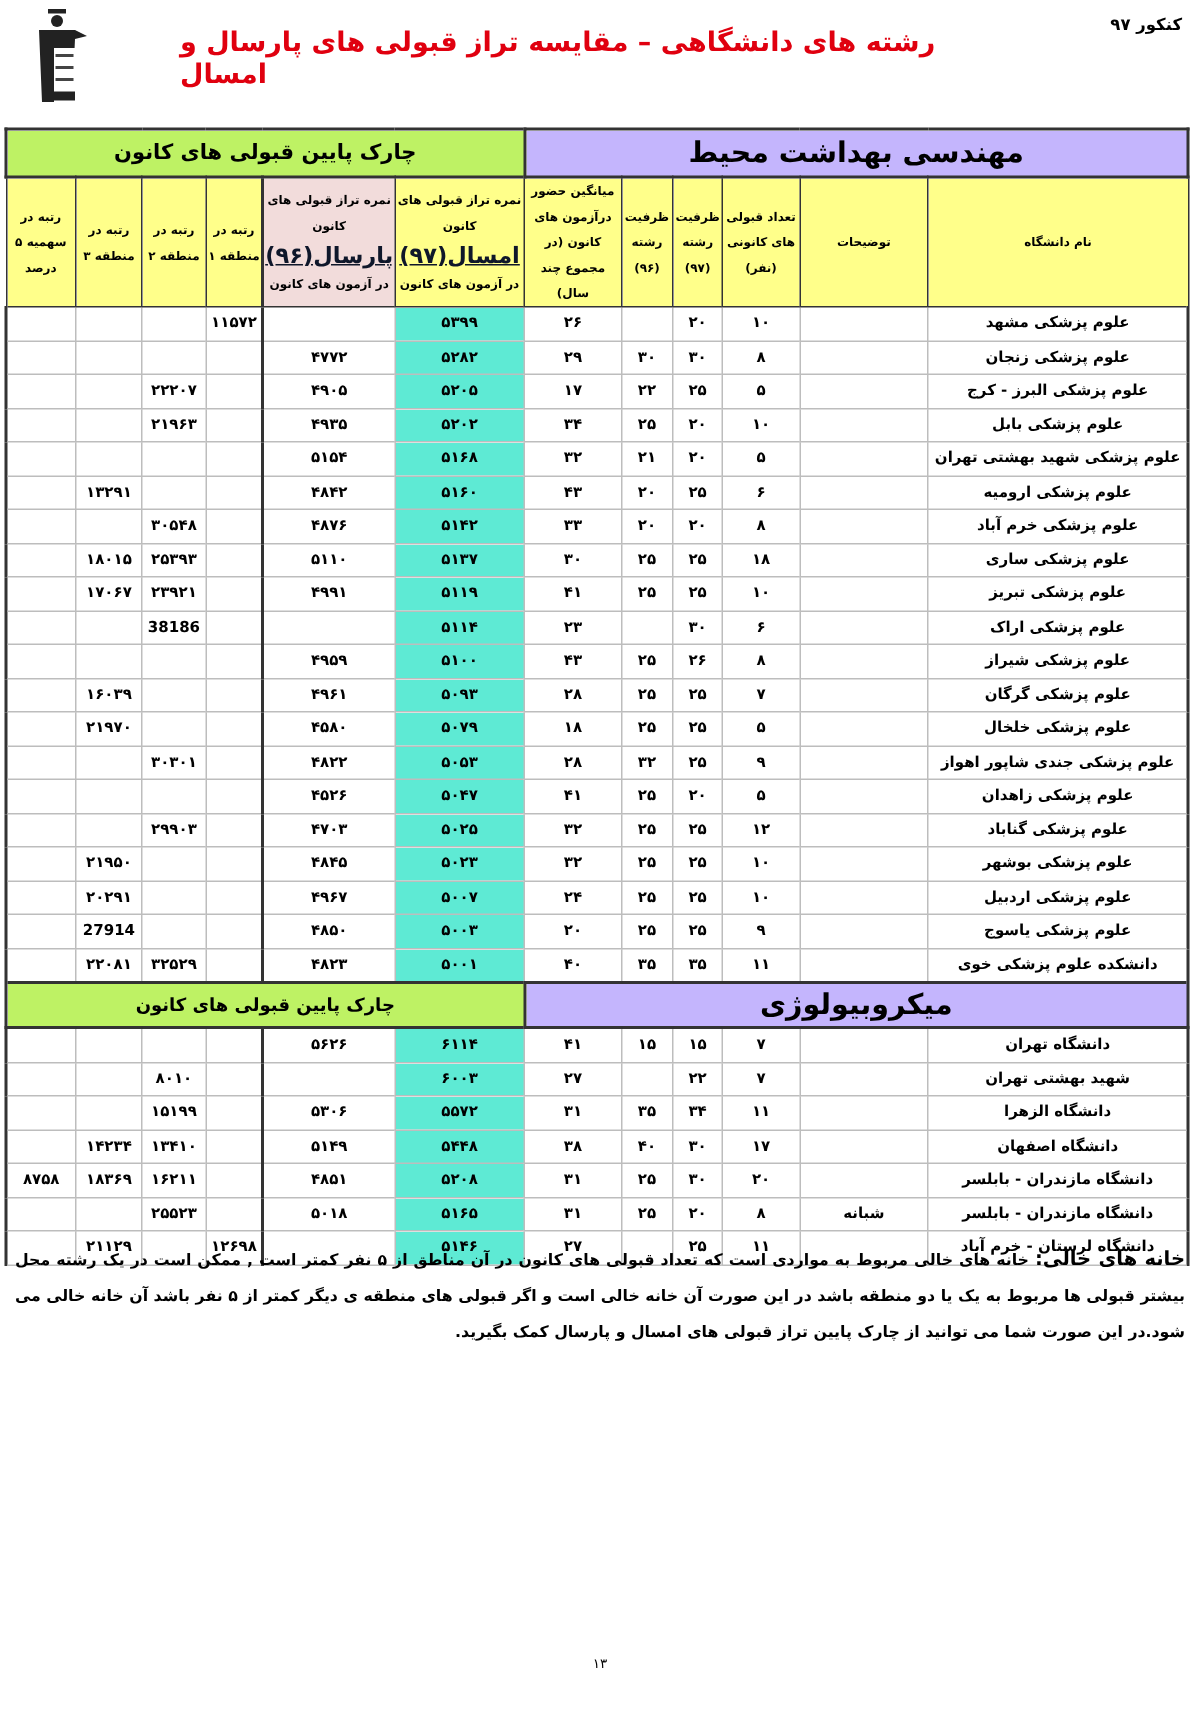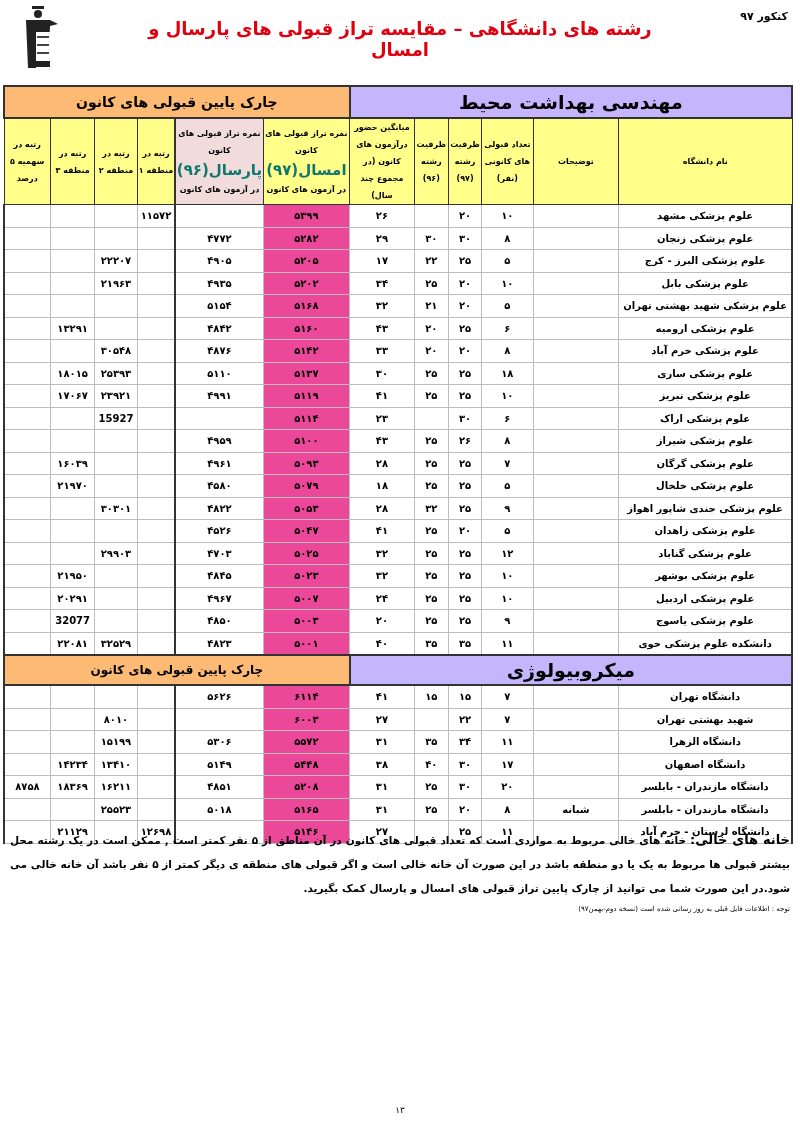--- a/index.html
+++ b/index.html
@@ -1,29 +1,29 @@
 <!DOCTYPE html>
 <html><head>
 <meta charset="utf-8">
 <style>
   html, body { margin:0; padding:0; background:#fff; }
   body { width:800px; height:1139px; position:relative; font-family:"DejaVu Sans", sans-serif; color:#000; overflow:hidden; }
   .konkur { position:absolute; right:12px; top:10px; font-size:11px; font-weight:bold; direction:rtl; }
   .logo { position:absolute; left:22px; top:6px; width:38px; height:62px; }
-  .main-title { position:absolute; left:120px; width:560px; top:18px; text-align:center; color:#e0000f; font-size:18px; font-weight:bold; direction:rtl; }
+  .main-title { position:absolute; left:120px; width:560px; top:18px; text-align:left; color:#e0000f; font-size:18px; font-weight:bold; direction:rtl; }
   table.grid { position:absolute; left:3px; top:85px; width:790px; border-collapse:collapse; direction:rtl; table-layout:fixed; }
   table.grid td { border:1px solid #bdbdbd; text-align:center; font-size:10px; font-weight:bold; height:21.5px; padding:0; white-space:nowrap; overflow:hidden; }
   .sec-head-blue { background:#c4b5fd; font-size:19px !important; height:30px !important; border:2px solid #333 !important; }
-  .sec-head-yellow { background:#fdba74; font-size:14px !important; border:2px solid #333 !important; }
+  .sec-head-yellow { background:#bef264; font-size:14px !important; border:2px solid #333 !important; }
   .sec-head-blue.small, .sec-head-yellow.small { height:28px !important; }
   .sec-head-yellow.small { font-size:12px !important; }
   .col-head { background:#ffff8a; font-size:8px !important; height:70px !important; white-space:normal !important; line-height:17px; border:1px solid #333 !important; }
   .col-head.pink { background:#f2dcdb; }
-  .col-head .big { color:#0f766e; font-size:15px; display:block; line-height:22px; }
-  .gray { background:#ec4899; }
+  .col-head .big { color:#0f172a; font-size:15px; display:block; line-height:22px;text-decoration:underline; }
+  .gray { background:#5eead4; }
   .name { font-weight:bold; font-size:10px; }
   .thick-left { border-left:2px solid #333 !important; }
   .thick-right { border-right:2px solid #333 !important; }
   .thick-bottom td { border-bottom:2px solid #333; }
   .notes { position:absolute; right:10px; left:10px; top:828px; direction:rtl; font-size:10.5px; font-weight:bold; line-height:24px; text-align:justify; }
   .notes .lbl { font-size:13px;margin-top:20px; }
   .small-note { font-size:7px; font-weight:normal; line-height:14px; display:block; margin-top:2px; }
   .page-num { position:absolute; left:0; right:0; top:1105px; text-align:center; font-size:9px; }
 </style>
 </head>
@@ -209,21 +209,21 @@
       <tr>
         <td class="name thick-right">علوم پزشکی اراک</td>
         <td></td>
         <td>۶</td>
         <td>۳۰</td>
         <td></td>
         <td>۲۳</td>
         <td class="gray">۵۱۱۴</td>
         <td class="thick-left"></td>
         <td></td>
-        <td>15927</td>
+        <td>38186</td>
         <td></td>
         <td class="thick-left"></td>
       </tr>
       <tr>
         <td class="name thick-right">علوم پزشکی شیراز</td>
         <td></td>
         <td>۸</td>
         <td>۲۶</td>
         <td>۲۵</td>
         <td>۴۳</td>
@@ -336,21 +336,21 @@
         <td class="name thick-right">علوم پزشکی یاسوج</td>
         <td></td>
         <td>۹</td>
         <td>۲۵</td>
         <td>۲۵</td>
         <td>۲۰</td>
         <td class="gray">۵۰۰۳</td>
         <td class="thick-left">۴۸۵۰</td>
         <td></td>
         <td></td>
-        <td>32077</td>
+        <td>27914</td>
         <td class="thick-left"></td>
       </tr>
       <tr class="thick-bottom">
         <td class="name thick-right">دانشکده علوم پزشکی خوی</td>
         <td></td>
         <td>۱۱</td>
         <td>۳۵</td>
         <td>۳۵</td>
         <td>۴۰</td>
         <td class="gray">۵۰۰۱</td>
@@ -460,16 +460,15 @@
         <td>۱۲۶۹۸</td>
         <td></td>
         <td>۲۱۱۲۹</td>
         <td class="thick-left"></td>
       </tr>
     </tbody>
 </table>
 
 <div class="notes">
   <div><span class="lbl">خانه های خالی:</span><span> خانه های خالی مربوط به مواردی است که تعداد قبولی های کانون در آن مناطق از ۵ نفر کمتر است , ممکن است در یک رشته محل بیشتر قبولی ها مربوط به یک یا دو منطقه باشد در این صورت آن خانه خالی است و اگر قبولی های منطقه ی دیگر کمتر از ۵ نفر باشد آن خانه خالی می شود.در این صورت شما می توانید از چارک پایین تراز قبولی های امسال و پارسال کمک بگیرید.</span></div>
-  <span class="small-note">توجه : اطلاعات فایل قبلی به روز رسانی شده است (نسخه دوم-بهمن۹۷)</span>
 </div>
 
 <div class="page-num">۱۳</div>
 
 </body></html>

